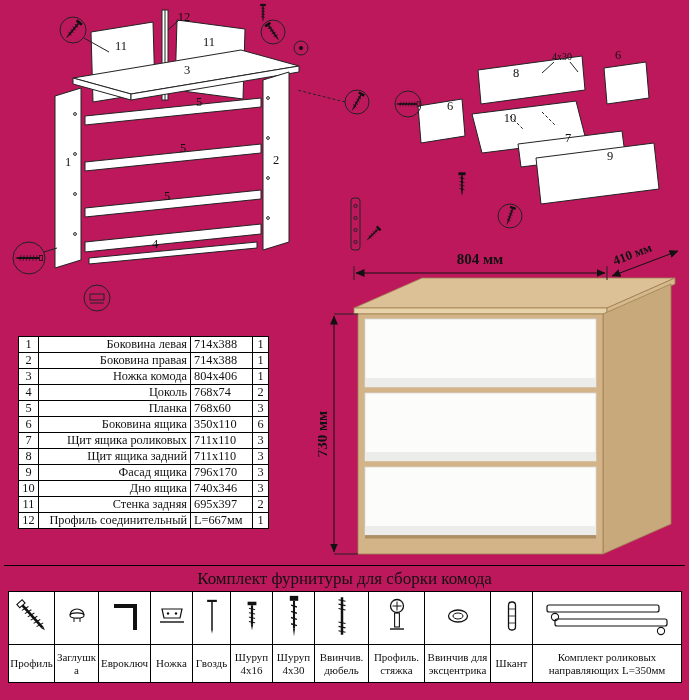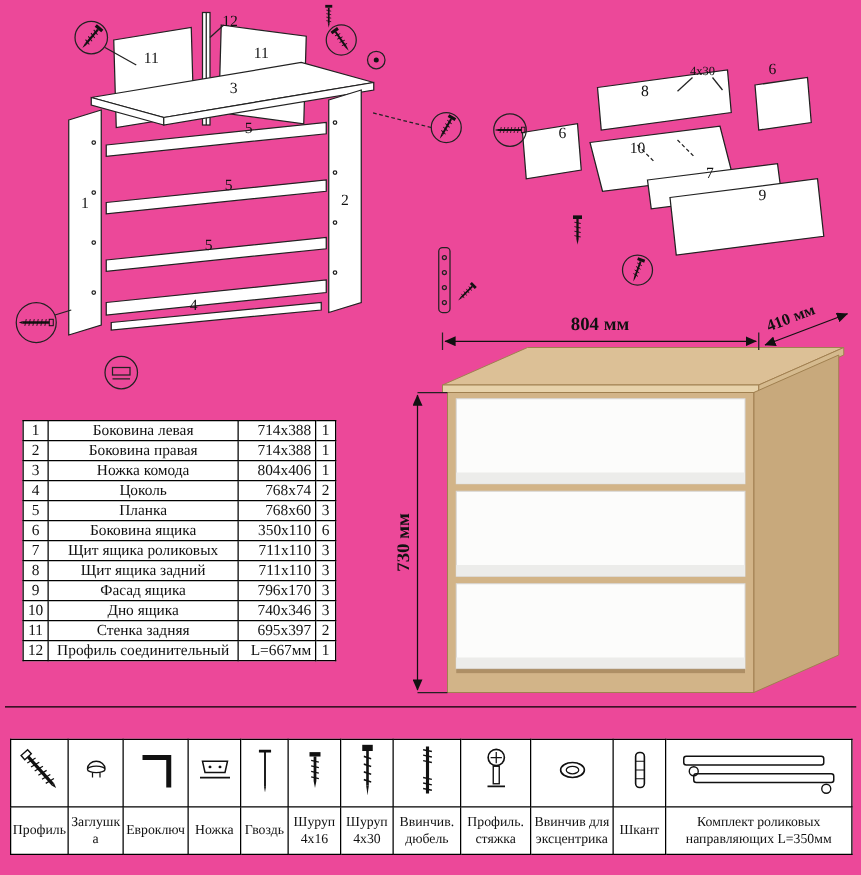--- a/index.html
+++ b/index.html
@@ -1,31 +1,31 @@
 <!DOCTYPE html>
 <html><head>
 <meta charset="utf-8">
 <style>
   *{margin:0;padding:0;box-sizing:border-box}
   html,body{background:#fff}
   body{width:689px;height:700px;font-family:"Liberation Serif",serif;color:#111}
-  .page{position:relative;width:689px;height:700px;background:#ec4899;overflow:hidden}
+  .page{position:relative;width:689px;height:700px;background:#be185d;overflow:hidden}
   .abs{position:absolute}
   svg text{font-family:"Liberation Serif",serif;fill:#111}
   .pn{fill:#fff;stroke:#222;stroke-width:1}
   .ln{stroke:#222;stroke-width:1;fill:none}
   .lbl{font-size:12.5px}
   .note-txt{font-size:10px}
   .dim-txt{font-size:15px;font-weight:bold}
   
   .parts-table{position:absolute;left:18px;top:336px;border-collapse:collapse;font-size:12.3px;background:#fff}
   .parts-table td{border:1px solid #000;height:16px;line-height:15px;padding:0 3px;white-space:nowrap}
   .parts-table .c-num{width:20px;text-align:center;padding:0 1px}
-  .parts-table .c-name{width:152px;text-align:center}
-  .parts-table .c-size{width:62px;text-align:right}
+  .parts-table .c-name{width:152px;text-align:right}
+  .parts-table .c-size{width:62px;text-align:left}
   .parts-table .c-qty{width:16px;text-align:center;padding:0 1px}
   
   .sep{position:absolute;top:565px;left:4px;width:681px;border-top:1px solid #000}
   .hw-title{position:absolute;top:569px;left:0;width:689px;text-align:center;font-size:17px}
   .hw-table{position:absolute;left:8px;top:591px;width:673px;border-collapse:collapse;table-layout:fixed;background:#fff}
   .hw-table td{border:1px solid #000;text-align:center;vertical-align:middle;padding:1px;overflow:hidden}
   .hw-icons td{height:50px}
   .hw-labels td{height:38px;font-size:11px;line-height:1.12;word-wrap:break-word}
   .hw-qty td{height:17px;font-size:13px}
 </style>
@@ -318,20 +318,21 @@
 
     <g>
       <line class="ln" x1="16" y1="68" x2="40" y2="68" stroke="#111"></line>
       <line class="ln" x1="16" y1="308" x2="40" y2="308" stroke="#111"></line>
       <line x1="16" y1="70" x2="16" y2="306" stroke="#111" stroke-width="1" marker-start="url(#ma)" marker-end="url(#ma)"></line>
       <text class="dim-txt" text-anchor="middle" transform="translate(9,188) rotate(-90)">730 мм</text>
     </g>
   </svg>
 
   <div class="sep"></div>
+  <div class="hw-title">Комплект фурнитуры для сборки комода</div>
 
   <table class="hw-table">
     <colgroup>
       <col style="width:46px">
         <col style="width:44px">
         <col style="width:52px">
         <col style="width:42px">
       <col style="width:38px">
         <col style="width:42px">
         <col style="width:42px">

